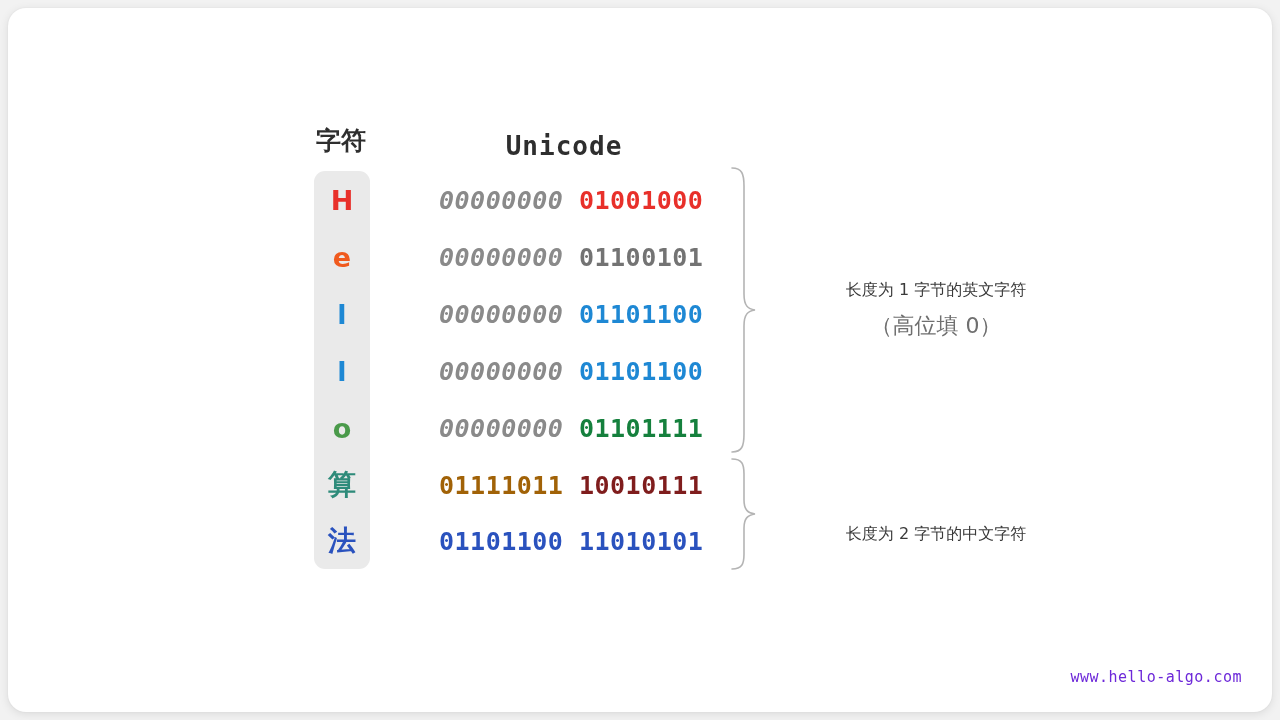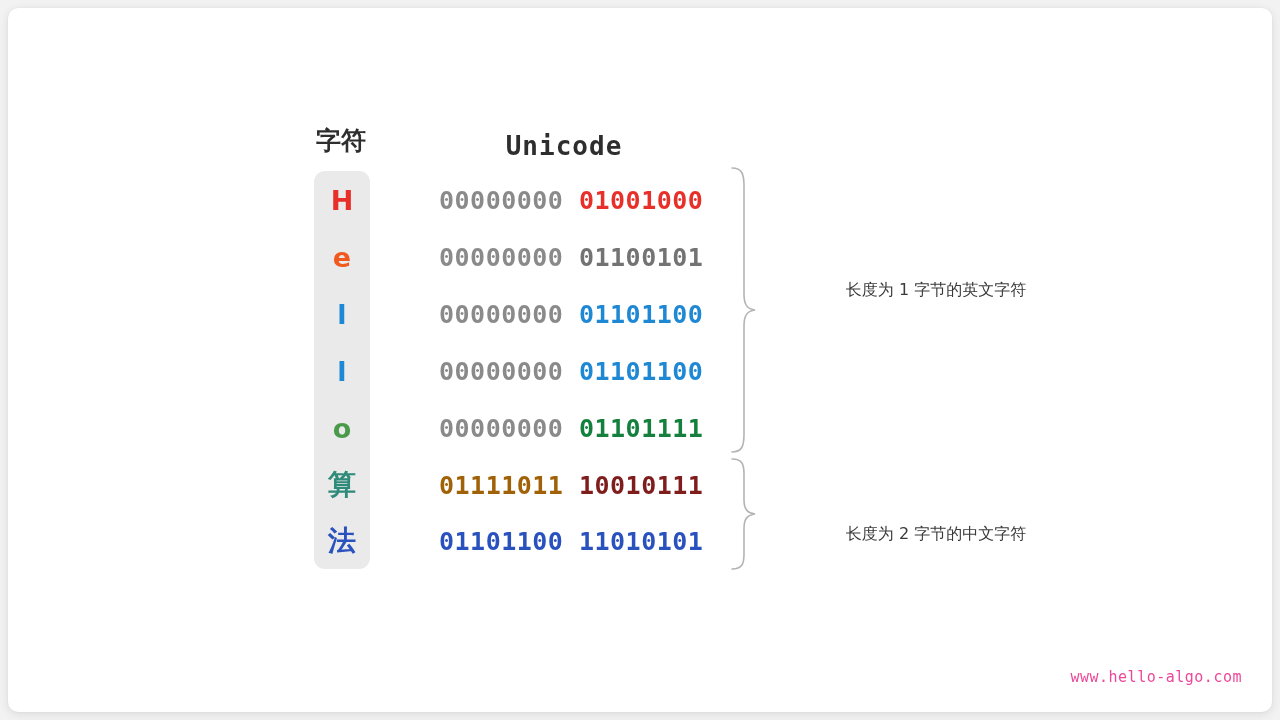--- a/index.html
+++ b/index.html
@@ -3,21 +3,21 @@
 <meta charset="utf-8">
 <style>
   html,body{margin:0;padding:0;}
   body{
     width:1280px;height:720px;overflow:hidden;
     background:#f2f2f2;
     font-family:"Liberation Sans","DejaVu Sans",sans-serif;
   }
   #card{
     position:absolute;left:8px;top:8px;width:1264px;height:704px;
-    background:#ffffff;border-radius:10px;
+    background:#ffffff;border-radius:18px;
     box-shadow:0 2px 10px rgba(0,0,0,0.10), 0 0 2px rgba(0,0,0,0.06);
     overflow:hidden;
   }
   .hdr{
     position:absolute;font-weight:bold;color:#2e2e2e;white-space:nowrap;
   }
   #hdr-char{
     left:333px;top:116px;transform:translateX(-50%);
     font-size:25px;font-family:"DejaVu Sans","Liberation Sans",sans-serif;
   }
@@ -35,35 +35,35 @@
     font-size:27px;font-weight:bold;white-space:nowrap;
     font-family:"DejaVu Sans","Liberation Sans",sans-serif;
   }
   .ch.cjk{font-size:28px;}
   .bits{
     position:absolute;left:431px;transform:translateY(-50%);
     font-size:25px;font-weight:bold;white-space:nowrap;
     font-family:"DejaVu Sans Mono","Liberation Mono",monospace;
     letter-spacing:0.5px;
   }
-  .bits .hi{color:#8a8a8a;}
+  .bits .hi{color:#8a8a8a;font-style:italic;}
   .bits .sp{display:inline-block;width:0.62em;}
 
   .brace{position:absolute;}
   .note{
     position:absolute;left:928px;transform:translateX(-50%);
     text-align:center;white-space:nowrap;color:#3a3a3a;
     font-family:"DejaVu Sans","Liberation Sans",sans-serif;
   }
   .note .l1{font-size:16px;line-height:36px;}
   .note .l2{font-size:22px;line-height:36px;color:#6f6f6f;}
   #watermark{
     position:absolute;right:30px;bottom:26px;
     font-family:"DejaVu Sans Mono","Liberation Mono",monospace;
-    font-size:15px;color:#ec4899;letter-spacing:0.5px;white-space:nowrap;
+    font-size:15px;color:#6d28d9;letter-spacing:0.5px;white-space:nowrap;
   }
 </style>
 </head>
 <body>
 
 <div id="card">
 
   <div class="hdr" id="hdr-char">字符</div>
   <div class="hdr" id="hdr-unicode">Unicode</div>
 
@@ -89,20 +89,21 @@
   <svg class="brace" id="brace-1" style="left:718px;top:158px;" width="32" height="288" viewBox="0 0 32 288">
     <path d="M6 2 C 16 2, 18 8, 18 20 L 18 128 C 18 140, 22 143, 29 144 C 22 145, 18 148, 18 160 L 18 268 C 18 280, 16 286, 6 286" fill="none" stroke="#b4b4b4" stroke-width="1.6" stroke-linecap="round"></path>
   </svg>
 
   <svg class="brace" id="brace-2" style="left:718px;top:449px;" width="32" height="114" viewBox="0 0 32 114">
     <path d="M6 2 C 16 2, 18 7, 18 17 L 18 43 C 18 53, 22 56, 29 57 C 22 58, 18 61, 18 71 L 18 97 C 18 107, 16 112, 6 112" fill="none" stroke="#b4b4b4" stroke-width="1.6" stroke-linecap="round"></path>
   </svg>
 
   <div class="note" id="note-1" style="top:264px;">
     <div class="l1">长度为 1 字节的英文字符</div>
+    <div class="l2">（高位填 0）</div>
   </div>
 
   <div class="note" id="note-2" style="top:508px;">
     <div class="l1">长度为 2 字节的中文字符</div>
   </div>
 
   <div id="watermark">www.hello-algo.com</div>
 </div>
 
 </body></html>

